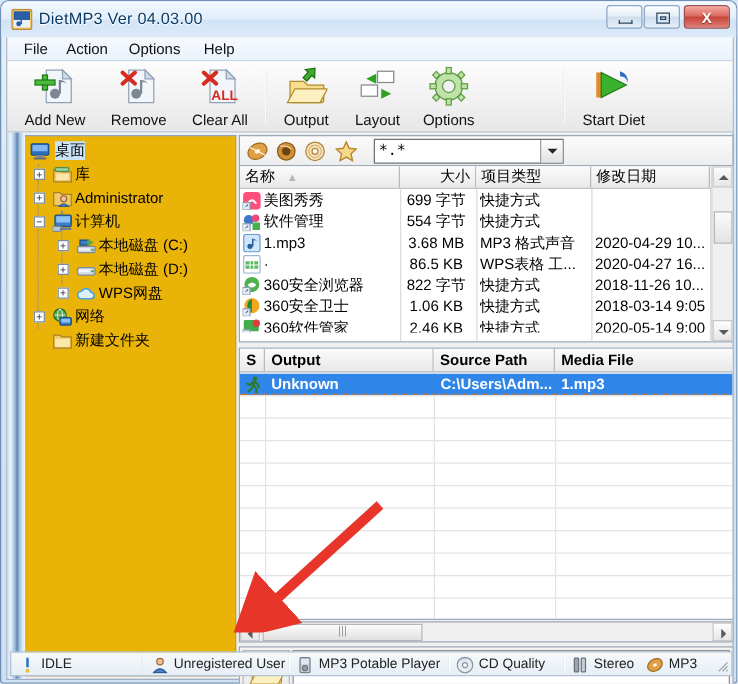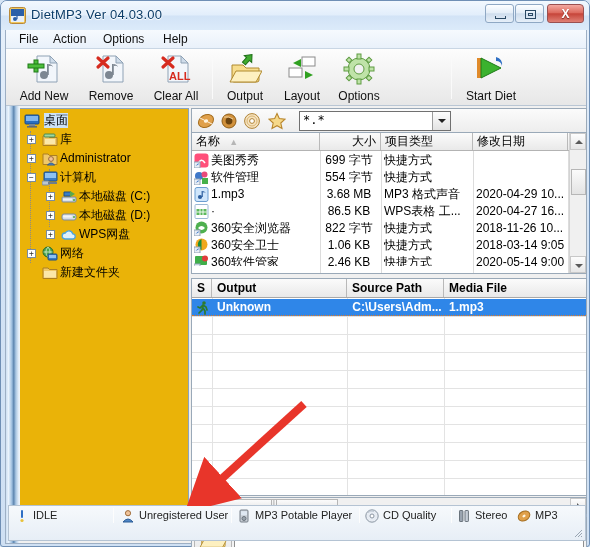--- a/index.html
+++ b/index.html
@@ -256,21 +256,21 @@
     background:#fff; border:1px solid #8f8f8f;
   }
   #out-path-text {
     position:absolute; left:4px; top:2px;
     font-family:"DejaVu Sans Mono", monospace; font-size:12px;
     font-weight:bold; color:#17174f;
   }
 
   
   #statusbar {
-    position:absolute; left:2px; bottom:2px; width:578px; height:36px;
+    position:absolute; left:2px; bottom:2px; width:578px; height:20px;
     background:linear-gradient(180deg,#f6f9fc,#e7eef6);
     border:1px solid #b4c3d3;
   }
   .st-cell {
     position:absolute; top:1px; height:17px; line-height:17px;
     font-size:11px; color:#222; white-space:nowrap;
     padding-left:20px;
   }
   .st-sep { position:absolute; top:2px; width:1px; height:15px;
     background:#bdbdbd; border-right:1px solid #fdfdfd; }

